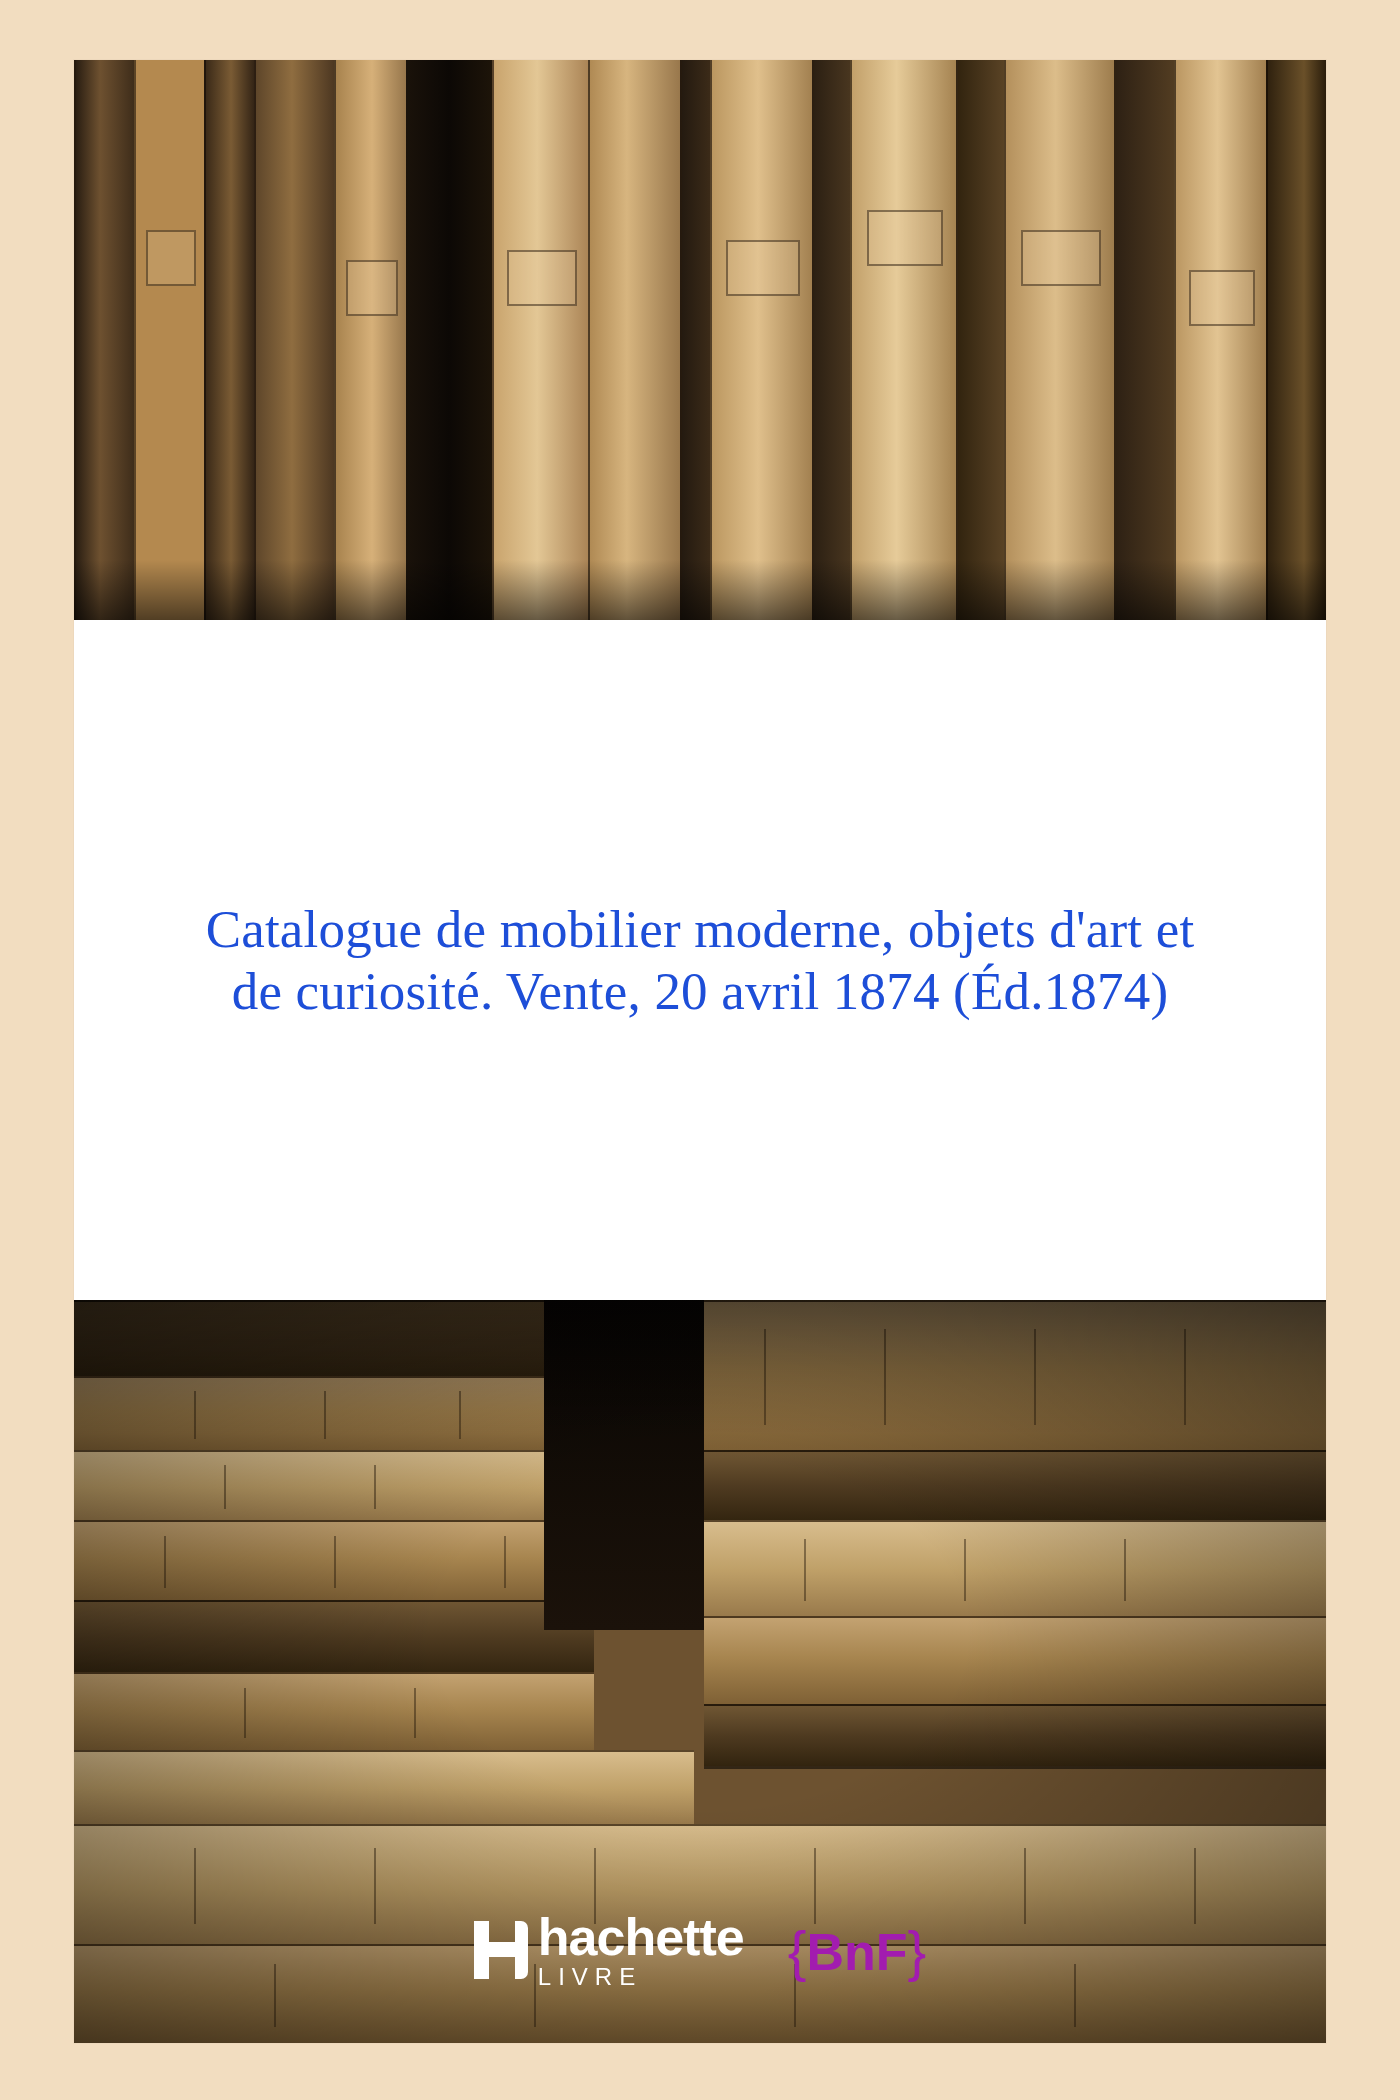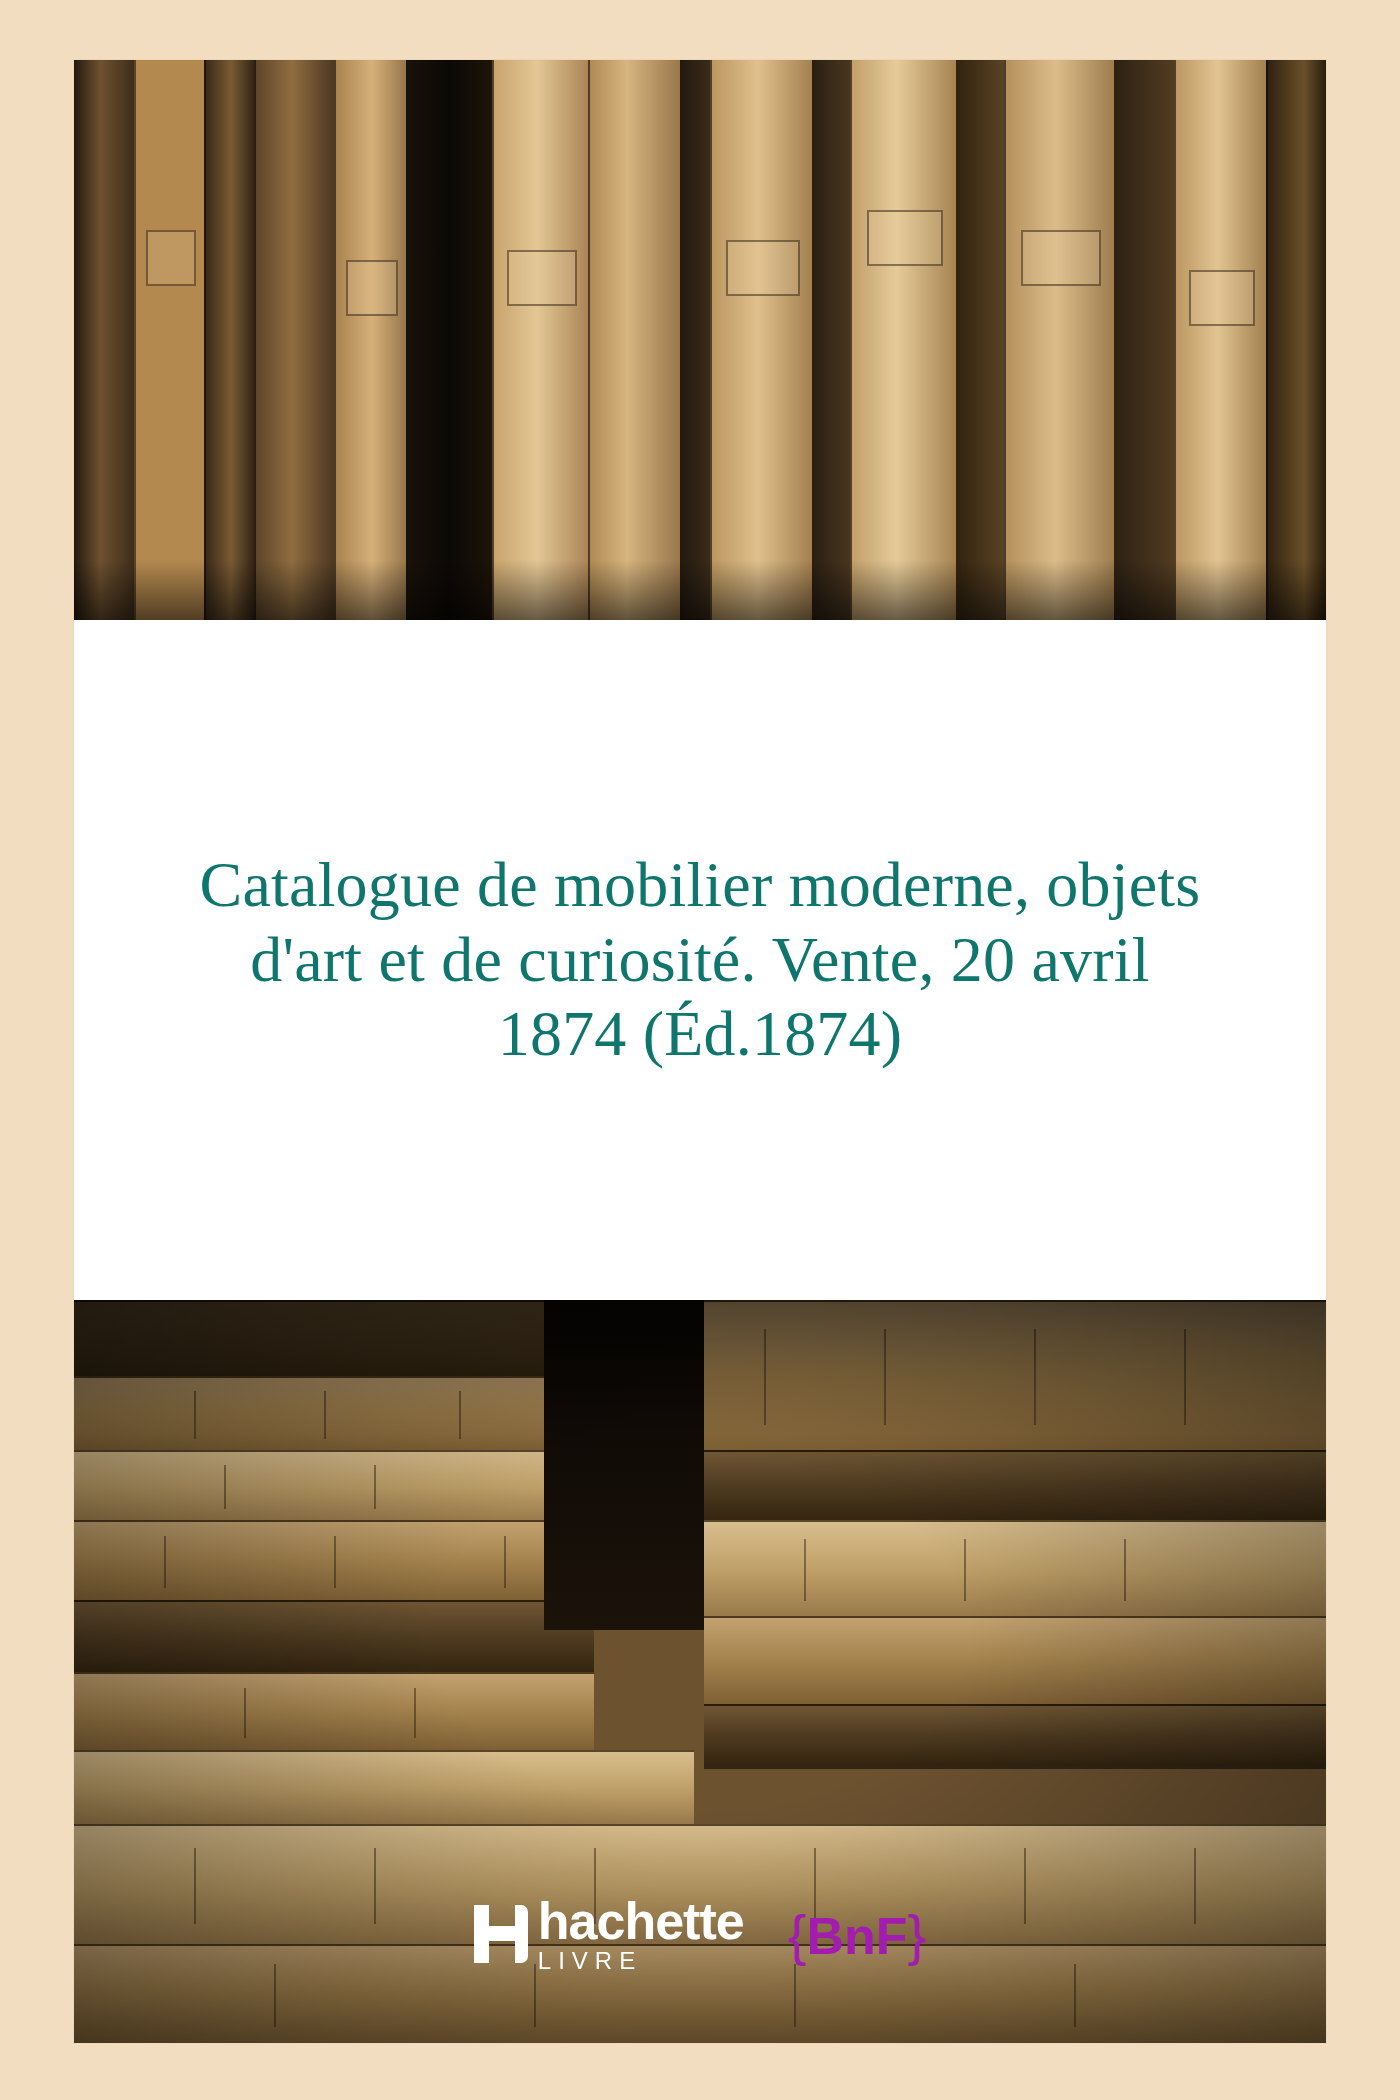--- a/index.html
+++ b/index.html
@@ -84,23 +84,23 @@
     display: flex;
     align-items: center;
     justify-content: center;
   }
   .title {
     width: 1010px;
     margin: 12px;
     text-align: center;
     font-family: "Liberation Serif", serif;
     font-weight: 400;
-    font-size: 64px;
+    font-size: 53px;
     line-height: 1.17;
-    color: #0f766e;
+    color: #1d4ed8;
     letter-spacing: 0.2px;
   }
 
   
   .band-bottom {
     position: absolute;
     left: 0;
     top: 1240px;
     width: 100%;
     height: 743px;
@@ -137,21 +137,21 @@
       radial-gradient(ellipse at 50% 45%, rgba(0,0,0,0) 30%, rgba(0,0,0,0.45) 100%),
       linear-gradient(180deg, rgba(0,0,0,0.5) 0%, rgba(0,0,0,0) 18%);
     pointer-events: none;
   }
 
   
   .logos {
     position: absolute;
     left: 0;
     right: 0;
-    bottom: 70px;
+    bottom: 54px;
     display: flex;
     align-items: center;
     justify-content: center;
     gap: 44px;
     z-index: 5;
   }
   .logo-hachette {
     display: flex;
     align-items: center;
     gap: 10px;

